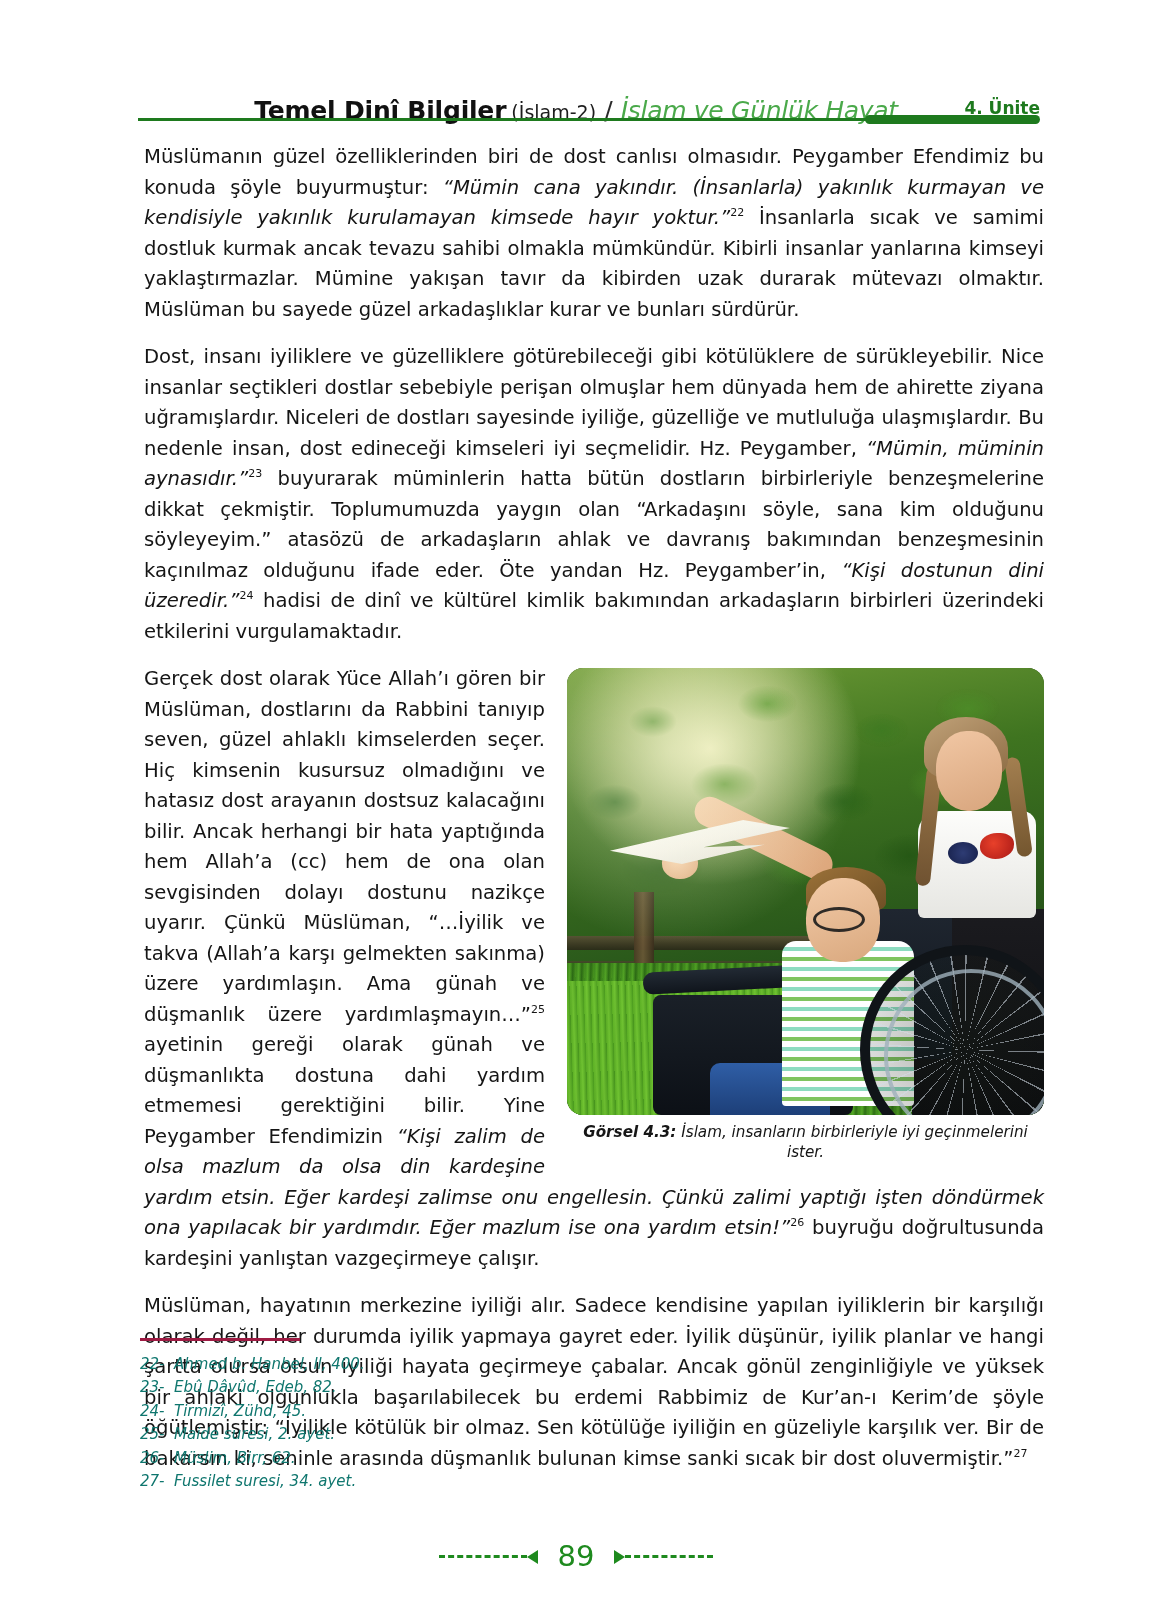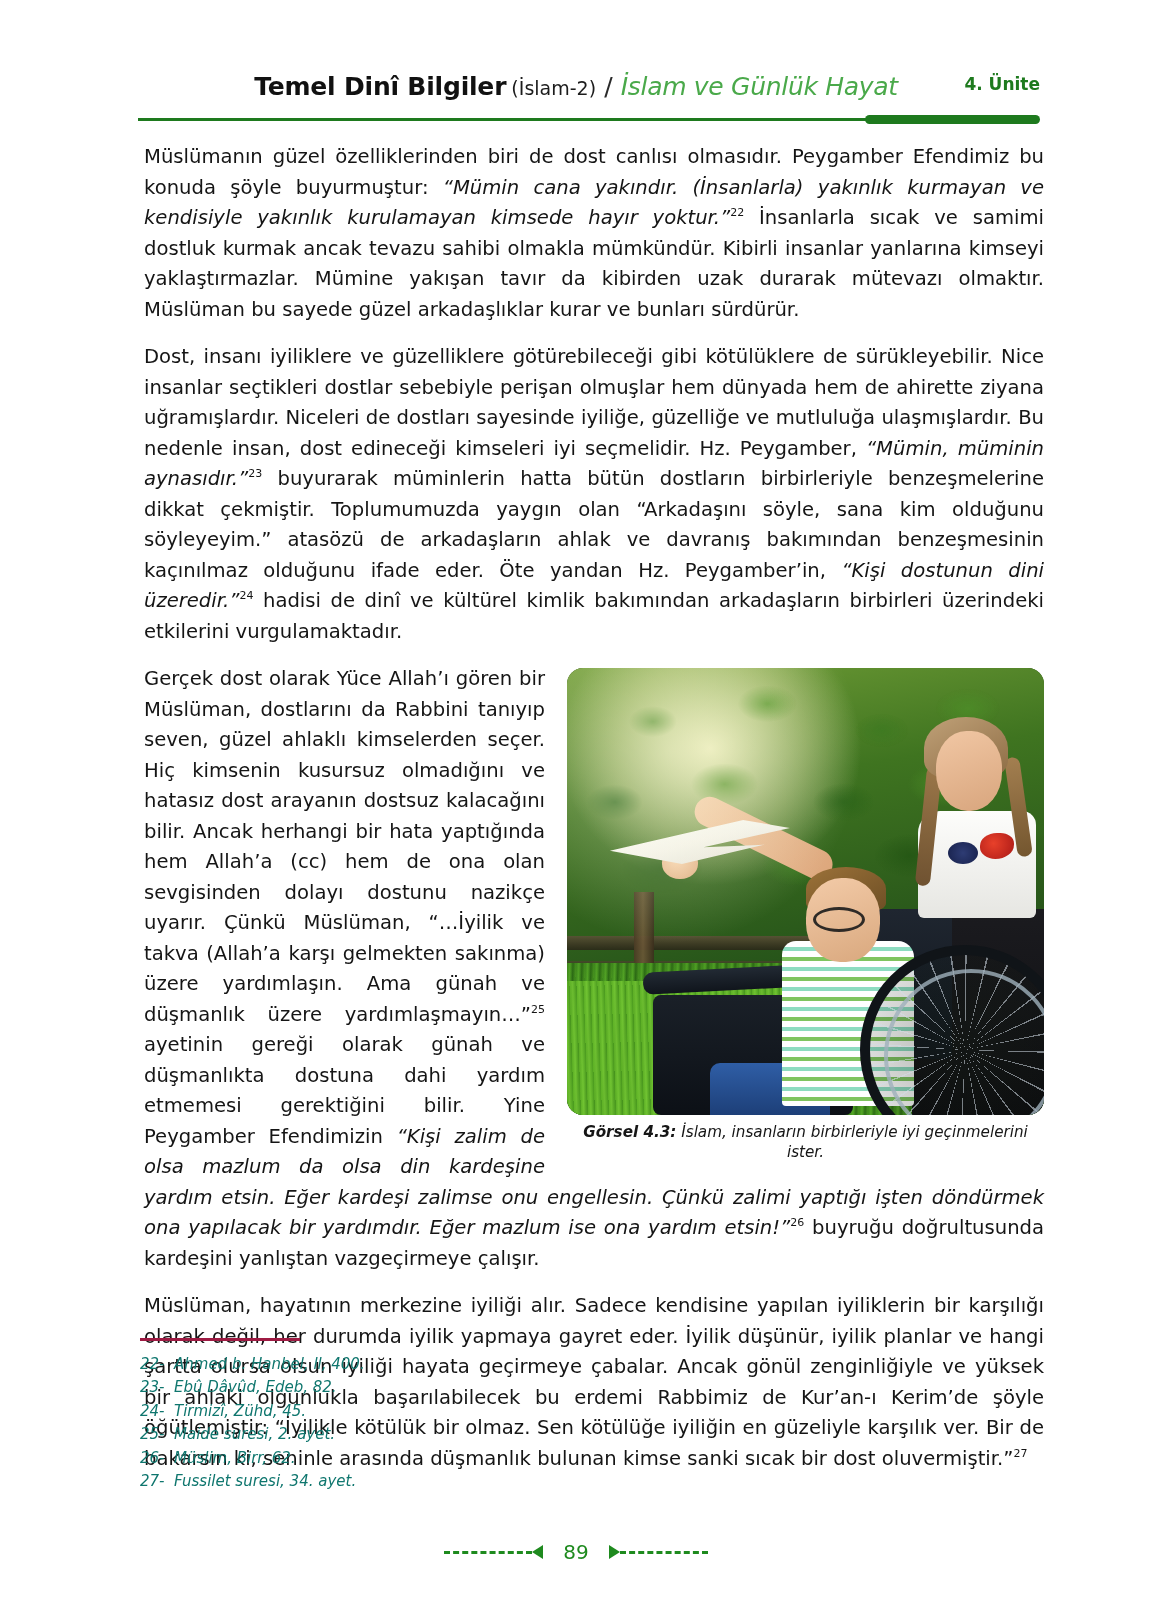--- a/index.html
+++ b/index.html
@@ -29,20 +29,21 @@
     right: 0;
     top: 72px;
     height: 46px;
   }
   .header-inner {
     position: relative;
     width: 1152px;
     height: 40px;
     display: flex;
     align-items: baseline;
+    margin-top: 24px;
   }
   .header-title-wrap {
     position: absolute;
     left: 0;
     right: 0;
     text-align: center;
     white-space: nowrap;
   }
   .header-title-main {
     font-size: 25px;
@@ -474,21 +475,21 @@
     border-bottom: 7px solid transparent;
     border-right: 11px solid #1e8a1e;
   }
   .tri-right {
     width: 0; height: 0;
     border-top: 7px solid transparent;
     border-bottom: 7px solid transparent;
     border-left: 11px solid #1e8a1e;
   }
   .pagenum-text {
-    font-size: 20px;
+    font-size: 29px;
     color: #1e8a1e;
     padding: 0 20px;
     line-height: 1;
   }
 </style>
 </head>
 <body>
 
 <div class="page">
 

